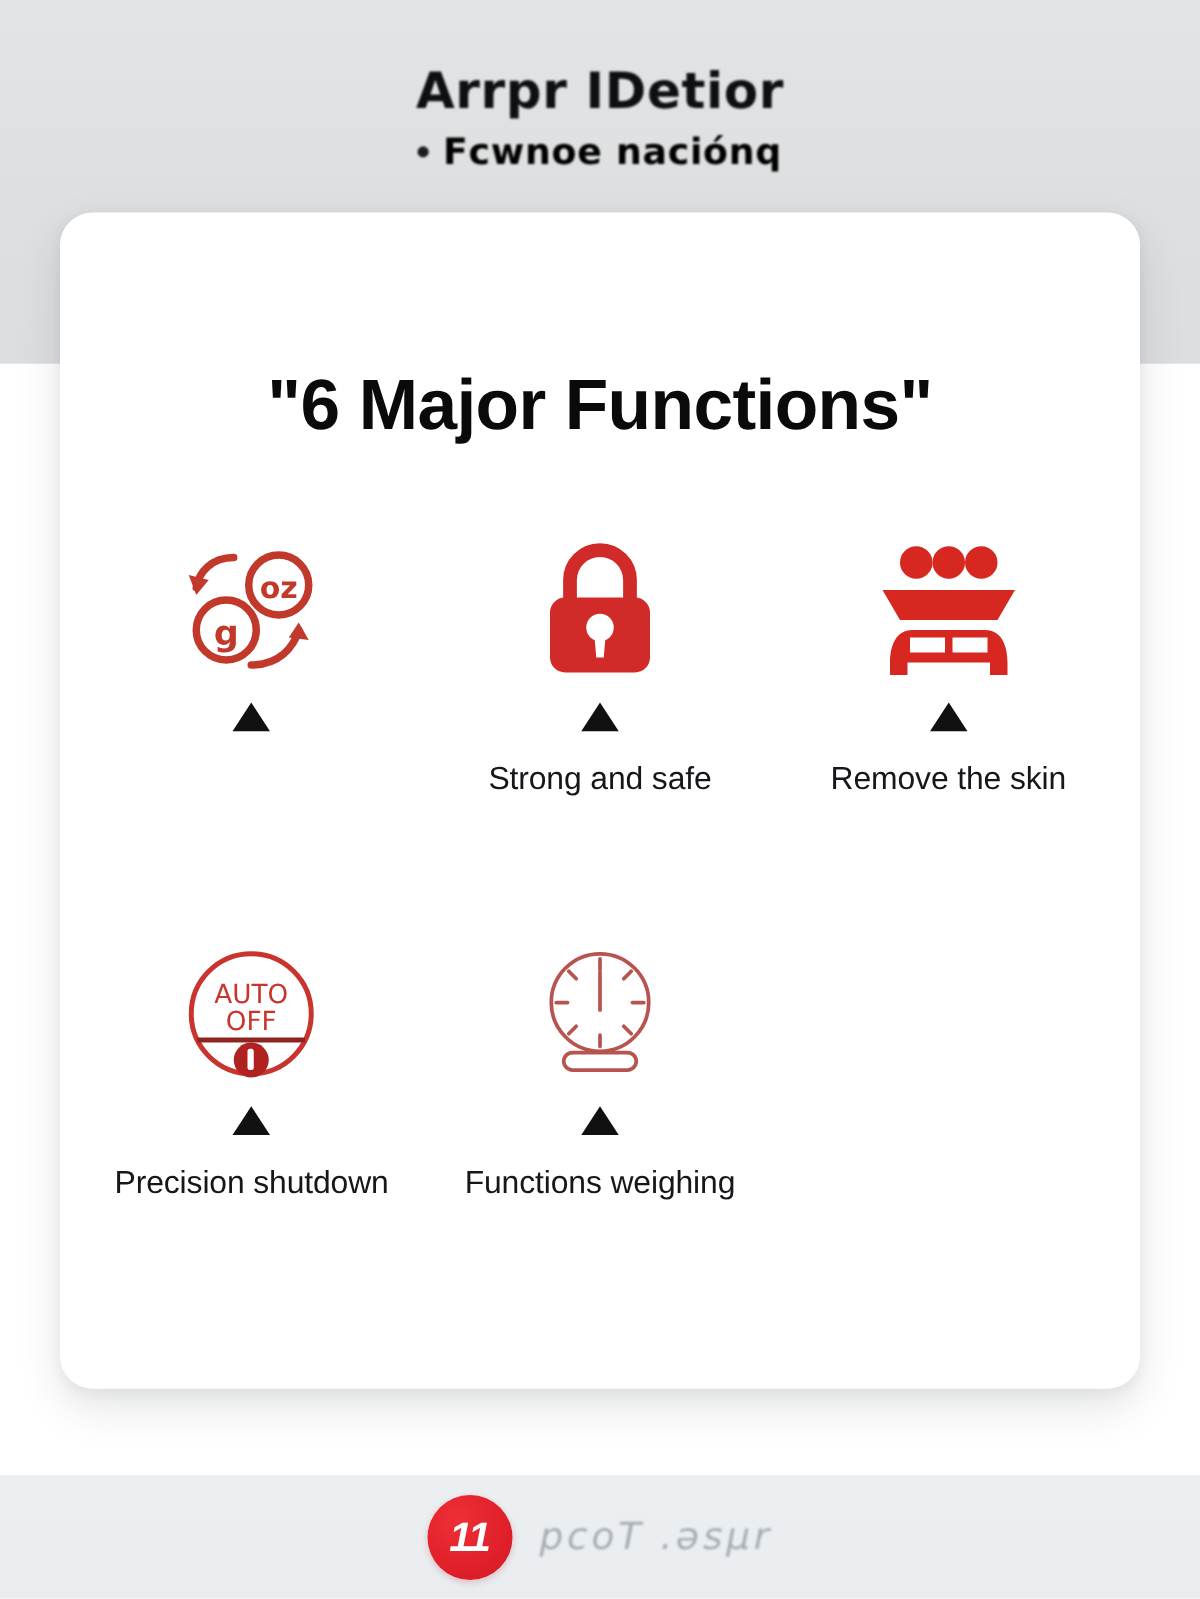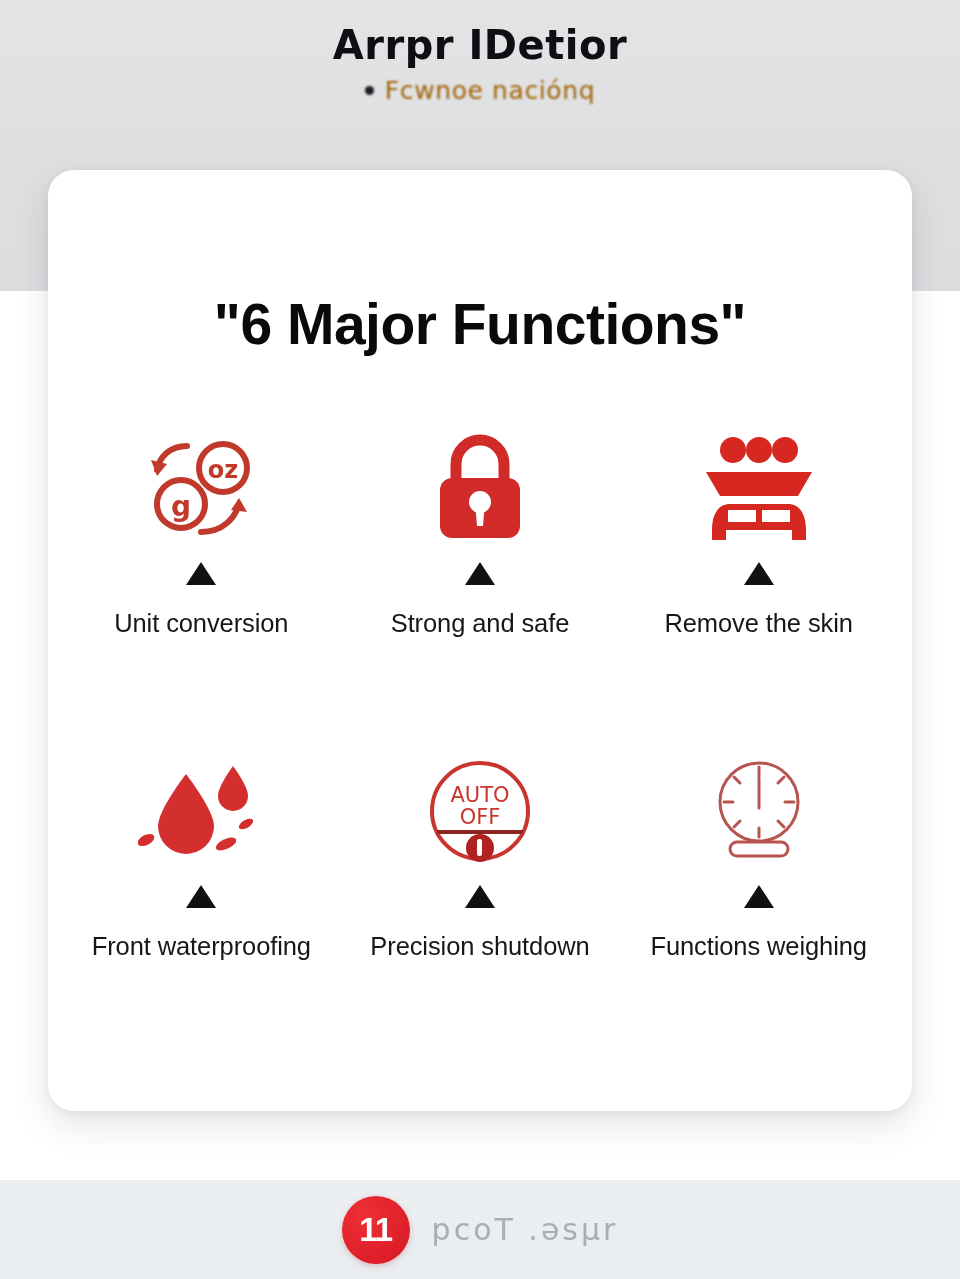--- a/index.html
+++ b/index.html
@@ -44,39 +44,40 @@
     pointer-events: none;
   }
   .header-title {
     font-size: 40px;
     font-weight: 700;
     color: #0d0f12;
     letter-spacing: 0.5px;
     line-height: 1.15;
     filter: blur(0.65px);
     font-family: "DejaVu Sans", sans-serif;
+    margin-top: 28px;
   }
   .header-sub-wrap {
     display: flex;
     align-items: center;
     justify-content: center;
     gap: 11px;
     margin-top: 8px;
     filter: blur(0.8px);
   }
   .header-bullet {
     width: 9px; height: 9px;
     border-radius: 50%;
     background: #1a1d22;
     display: inline-block;
   }
   .header-sub {
-    font-size: 25px;
-    font-weight: 400;
-    color: #a16207;
+    font-size: 29px;
+    font-weight: 700;
+    color: #000000;
     letter-spacing: 0.6px;
     font-family: "DejaVu Sans", sans-serif;
   }
 
   
   .card {
     position: absolute;
     left: 48px; top: 170px;
     width: 864px; height: 941px;
     background: #ffffff;
@@ -140,20 +141,21 @@
 
   
   .footer {
     position: absolute;
     left: 0; top: 1180px;
     width: 960px; height: 99px;
     display: flex;
     align-items: center;
     justify-content: center;
     gap: 22px;
+    font-style: italic;
   }
   .footer-badge {
     width: 68px; height: 68px;
     border-radius: 50%;
     background: radial-gradient(circle at 36% 30%, #ee3036 0%, #e0202a 60%, #d21a24 100%);
     color: #ffffff;
     display: flex;
     align-items: center;
     justify-content: center;
     font-size: 33px;
@@ -201,21 +203,20 @@
               <path d="M46 14 C28 14 18 26 16 38" stroke-width="6"></path>
               <path d="M60 100 C82 100 94 86 98 72" stroke-width="6"></path>
             </g>
             <path d="M16 44 L10 28 L26 32 Z" fill="#c0392b"></path>
             <path d="M98 66 L106 80 L90 78 Z" fill="#c0392b"></path>
             <text x="40" y="84" text-anchor="middle" font-family="DejaVu Sans, sans-serif" font-size="28" font-weight="600" fill="#c0392b">g</text>
             <text x="82" y="46" text-anchor="middle" font-family="DejaVu Sans, sans-serif" font-size="24" font-weight="600" fill="#c0392b">oz</text>
           </svg>
         </div>
         <div class="tri"></div>
-        <div class="feature-label">Unit conversion</div>
       </div>
 
       <div class="feature">
         <div class="feature-icon">
           <svg width="100" height="108" viewBox="0 0 100 108">
             <path d="M26 46 L26 30 A24 24 0 0 1 74 30 L74 46" fill="none" stroke="#d02b28" stroke-width="11"></path>
             <rect x="10" y="44" width="80" height="60" rx="12" fill="#d02b28"></rect>
             <circle cx="50" cy="68" r="11" fill="#ffffff"></circle>
             <path d="M45 68 L55 68 L53 92 L47 92 Z" fill="#ffffff"></path>
           </svg>
@@ -236,35 +237,20 @@
             </g>
             <rect x="28" y="76" width="28" height="12" fill="#ffffff"></rect>
             <rect x="62" y="76" width="28" height="12" fill="#ffffff"></rect>
             <path d="M59 74 L62 88 L56 88 Z" fill="#d62721"></path>
           </svg>
         </div>
         <div class="tri"></div>
         <div class="feature-label">Remove the skin</div>
       </div>
 
-      <div class="feature">
-        <div class="feature-icon">
-          <svg width="126" height="106" viewBox="0 0 126 106">
-            <g fill="#d32f2f">
-              <path d="M48 16 C48 16 20 52 20 68 A28 28 0 0 0 76 68 C76 52 48 16 48 16 Z"></path>
-              <path d="M95 8 C95 8 80 28 80 38 A15 15 0 0 0 110 38 C110 28 95 8 95 8 Z"></path>
-              <ellipse cx="8" cy="82" rx="9" ry="5" transform="rotate(-28 8 82)"></ellipse>
-              <ellipse cx="88" cy="86" rx="11" ry="5" transform="rotate(-24 88 86)"></ellipse>
-              <ellipse cx="108" cy="66" rx="8" ry="4" transform="rotate(-30 108 66)"></ellipse>
-            </g>
-          </svg>
-        </div>
-        <div class="tri"></div>
-        <div class="feature-label">Front waterproofing</div>
-      </div>
 
       <div class="feature">
         <div class="feature-icon">
           <svg width="110" height="110" viewBox="0 0 110 110">
             <circle cx="55" cy="55" r="48" fill="none" stroke="#c9352e" stroke-width="4"></circle>
             <text x="55" y="46" text-anchor="middle" font-family="DejaVu Sans, sans-serif" font-size="21" fill="#c9352e">AUTO</text>
             <text x="55" y="68" text-anchor="middle" font-family="DejaVu Sans, sans-serif" font-size="21" fill="#c9352e">OFF</text>
             <line x1="12" y1="76" x2="98" y2="76" stroke="#8d2420" stroke-width="4"></line>
             <circle cx="55" cy="92" r="14" fill="#b0221f"></circle>
             <rect x="52" y="83" width="5" height="17" rx="2" fill="#ffffff"></rect>

